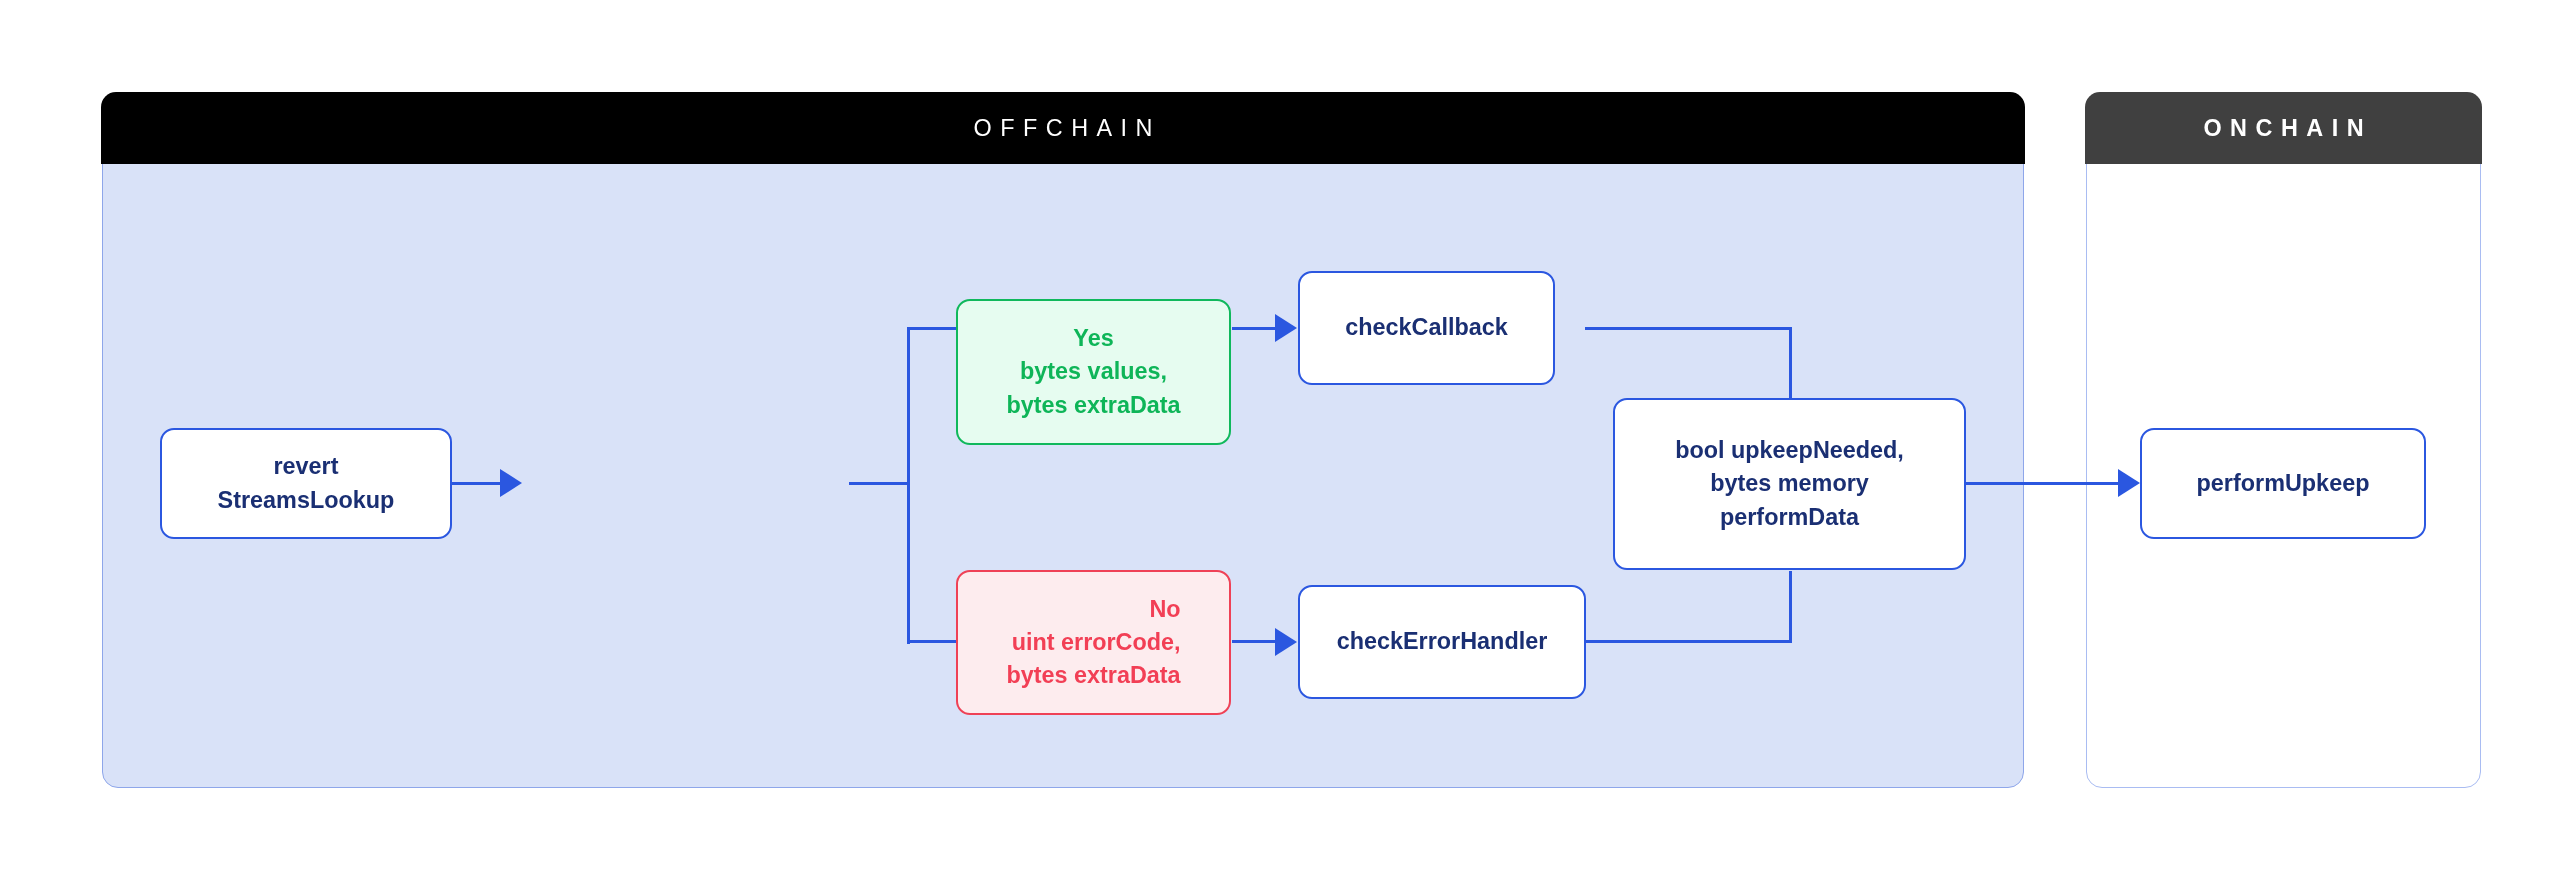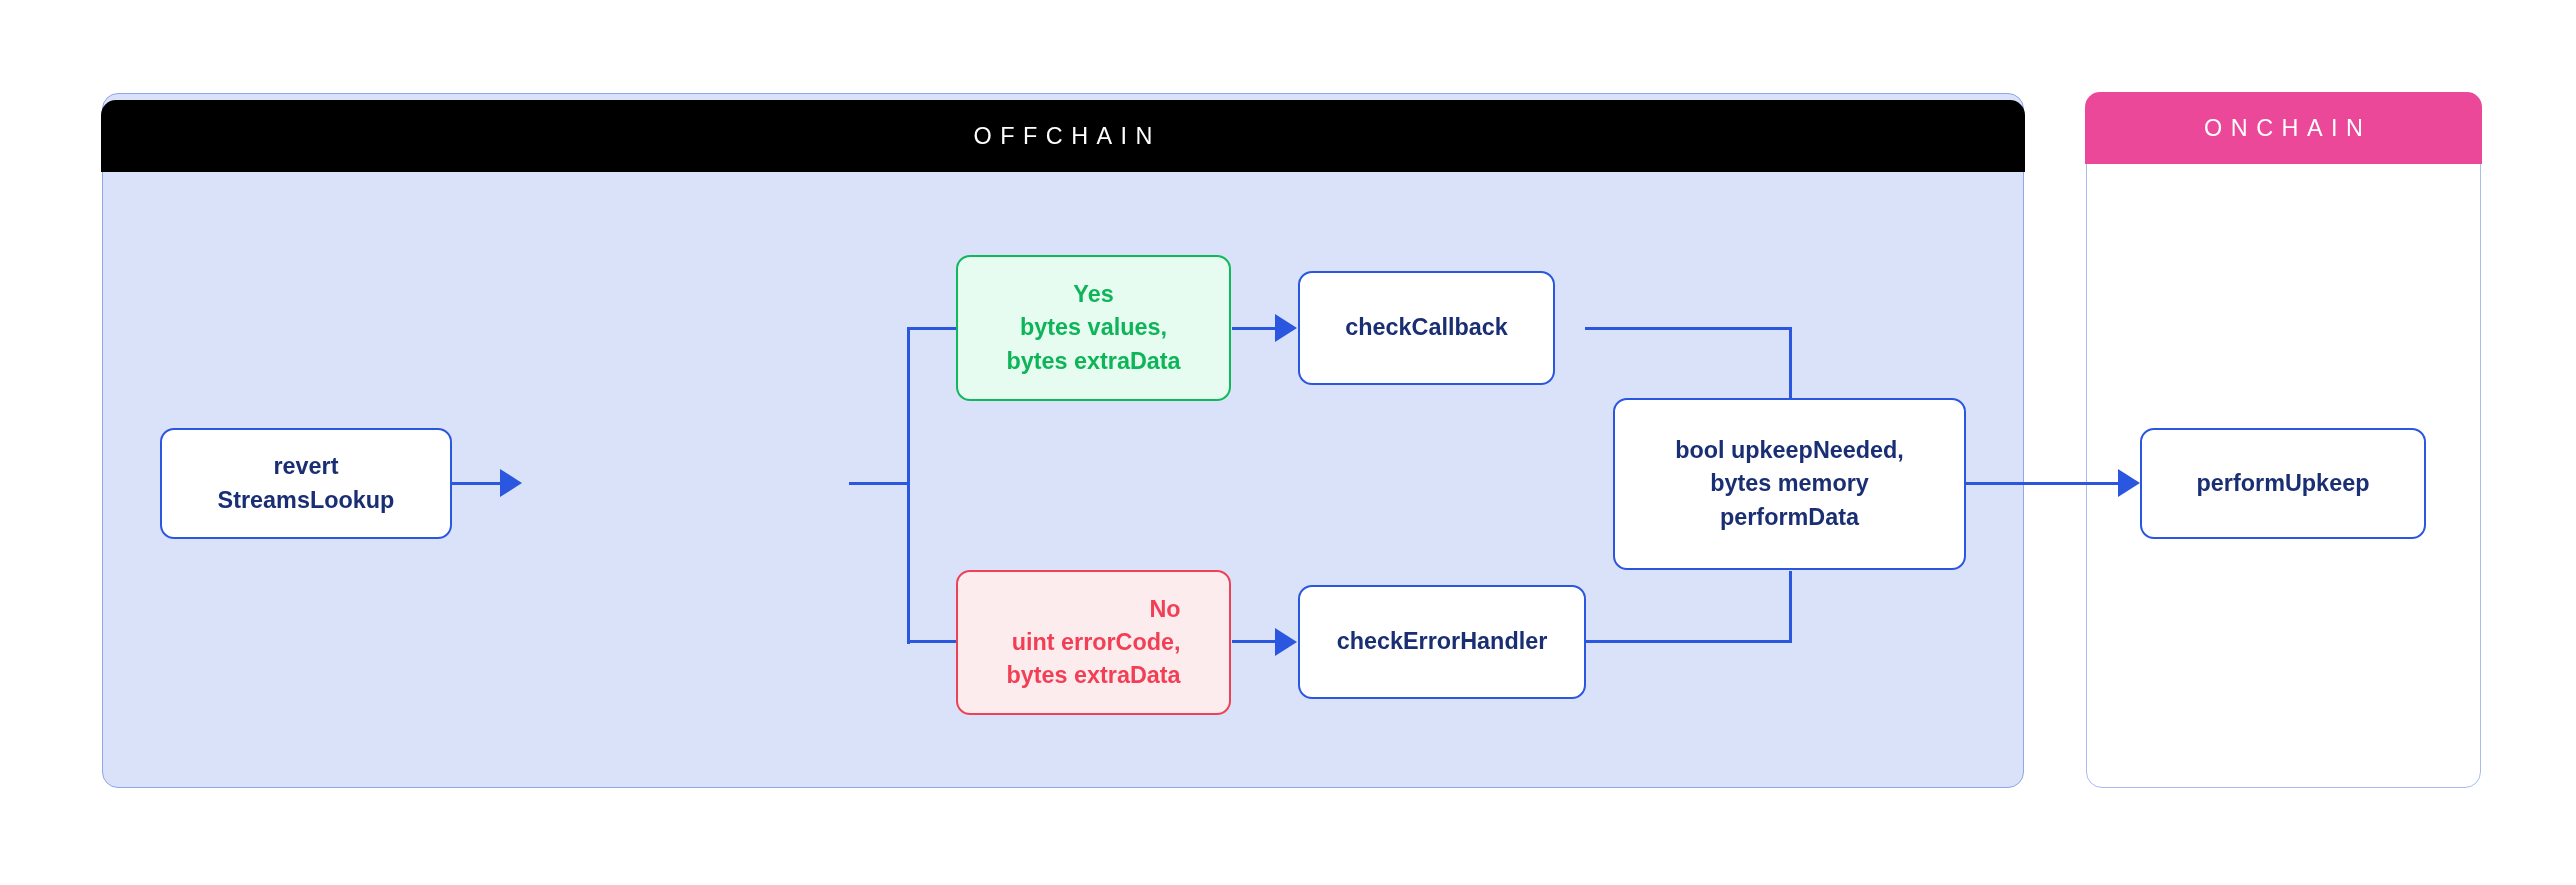--- a/index.html
+++ b/index.html
@@ -20,38 +20,38 @@
   .container.offchain{ background:#d9e2f8; border-color:#8ea6ea; }
   .container.onchain{ background:#ffffff; border-color:#a9bcf2; }
   .container-header{
     position:absolute; left:-1.6px; top:-1.6px; right:-1.6px; height:72px;
     border-radius:15px 15px 0 0;
     display:flex; align-items:center; justify-content:center;
     color:#ffffff;
     font-size:23.4px; font-weight:500;
     letter-spacing:8.5px; text-indent:8.5px;
   }
-  .offchain .container-header{ background:#000000;margin-top:8px; }
-  .onchain  .container-header{ background:#ec4899; }
+  .offchain .container-header{ background:#000000; }
+  .onchain  .container-header{ background:#404040;font-weight:bold; }
 
   
   .node{
     position:absolute;
     box-sizing:border-box;
     background:#ffffff;
     border:2.1px solid #2b57e0;
     border-radius:14px;
     display:flex; align-items:center; justify-content:center;
     text-align:center;
     color:#1a2f73;
     font-size:23.4px; font-weight:700; line-height:1.42;
     white-space:pre-line;
   }
   .node.pill{ border-radius:54px; }
-  .node.green{ background:#e6fcf0; border-color:#10b85c; color:#0eb558; }
+  .node.green{ background:#e6fcf0; border-color:#10b85c; color:#0eb558;margin-top:44px; }
   .node.red{ background:#fdecee; border-color:#ef4156; color:#f23f55; }
 
   
   .hline,.vline{ position:absolute; background:#2b57e0; }
   .hline{ height:2.7px; }
   .vline{ width:2.7px; }
   .arrowhead{
     position:absolute; width:0; height:0;
     border-top:14.4px solid transparent;
     border-bottom:14.4px solid transparent;

